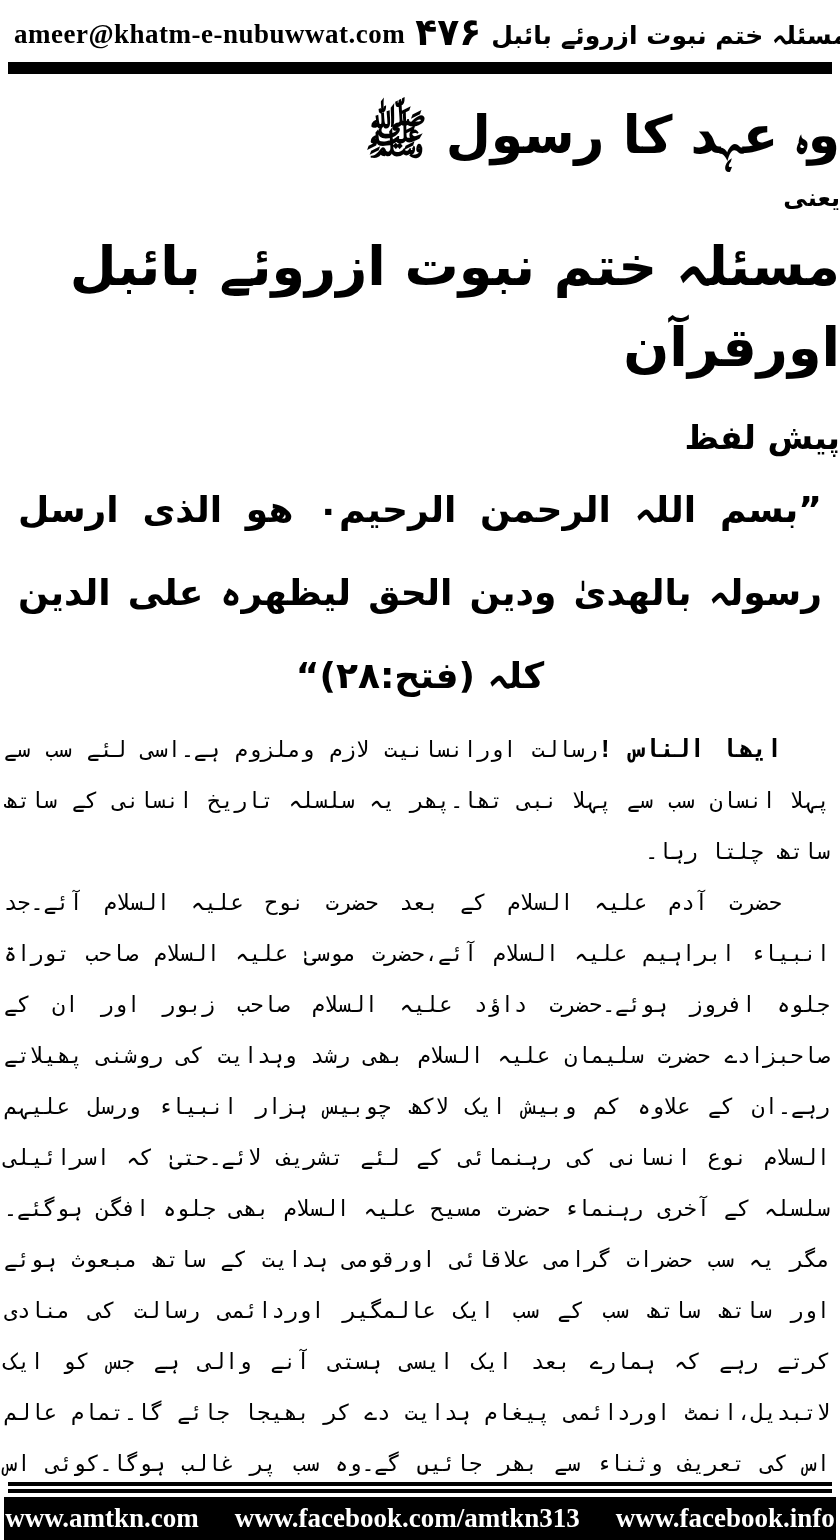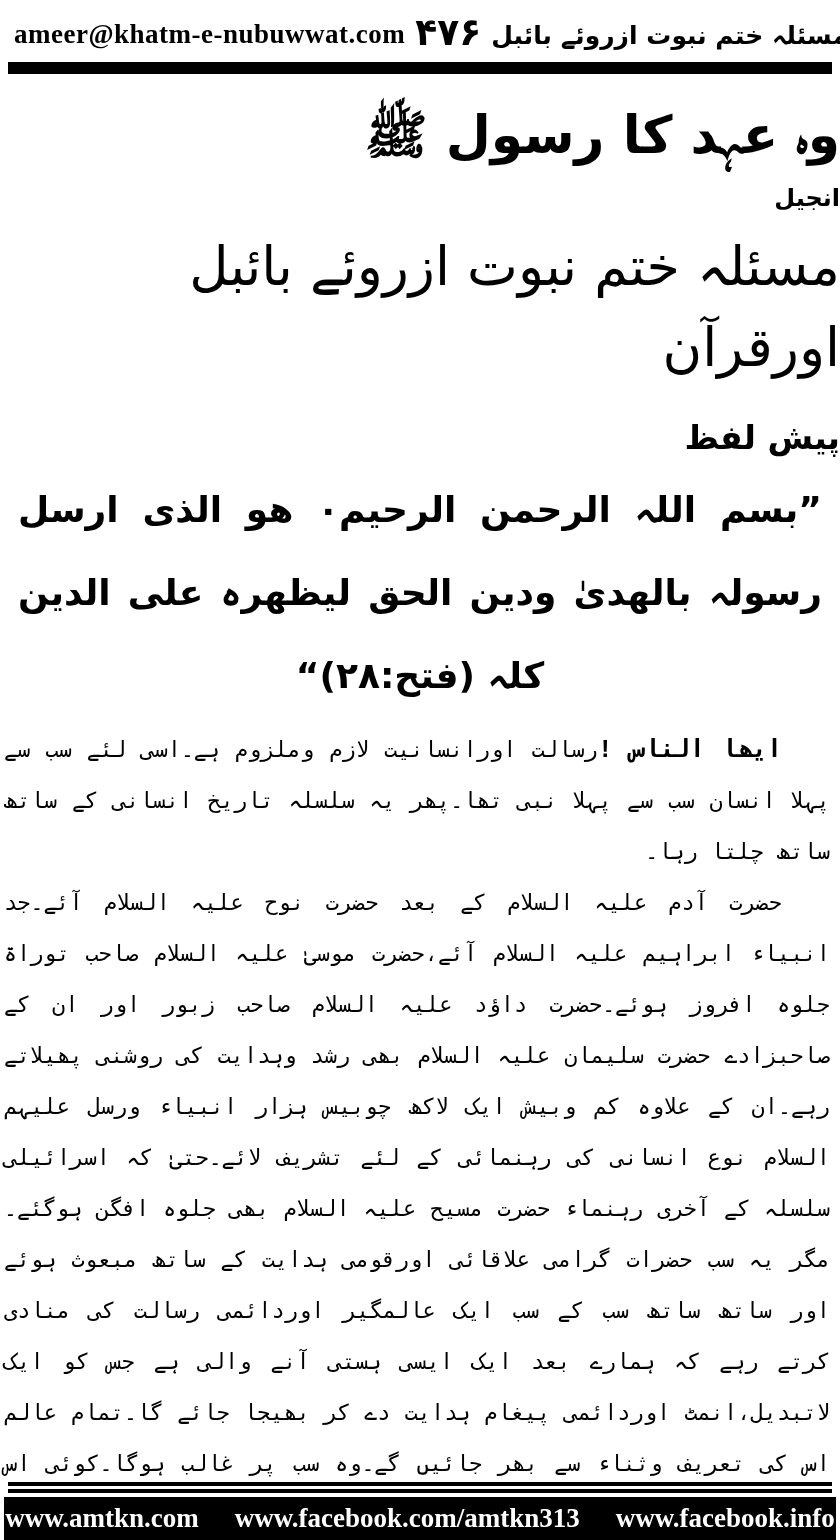--- a/index.html
+++ b/index.html
@@ -25,21 +25,21 @@
   .book-ref{
     direction:rtl; font-size:25px; font-weight:bold; white-space:nowrap;
     font-family:"DejaVu Sans", sans-serif;
   }
   
   .top-rule{ height:12px; background:#000; margin:12px 8px 0 8px; }
   
   .center{ text-align:right; direction:rtl; }
   .title-calligraphy{ margin-top:22px; font-size:52px; font-weight:bold; line-height:1.5; }
   .yani{ margin-top:10px; font-size:24px; font-weight:bold; }
-  .main-title{ margin-top:14px; font-size:54px; font-weight:normal; line-height:1.5;padding-left:16px; }
+  .main-title{ margin-top:14px; font-size:54px; font-weight:bold; line-height:1.5;padding-left:16px; }
   .preface{ margin-top:30px; font-size:33px; font-weight:bold; }
   
   .quote{
     direction:rtl; text-align:justify; text-align-last:center;
     font-weight:bold; font-size:36px; line-height:2.3;
     padding:12px 18px 0 18px;
   }
   
   .body-text{
     direction:rtl; text-align:justify; text-justify:inter-word;
@@ -66,21 +66,21 @@
 
 <div class="page-header">
   <span class="email">ameer@khatm-e-nubuwwat.com</span>
   <span class="page-num">۴۷۶</span>
   <span class="book-ref">احتساب جلد ۲۴/مسئلہ ختم نبوت ازروئے بائبل</span>
 </div>
 
 <div class="top-rule"></div>
 
 <div class="center title-calligraphy">وہ عہد کا رسول ﷺ</div>
-<div class="center yani">انجیل</div>
+<div class="center yani">یعنی</div>
 <div class="center main-title">مسئلہ ختم نبوت ازروئے بائبل اورقرآن</div>
 <div class="center preface">پیش لفظ</div>
 
 <div class="quote">”بسم اللہ الرحمن الرحیم۰ ھو الذی ارسل رسولہ بالھدیٰ ودین الحق لیظھرہ علی الدین کلہ (فتح:۲۸)“</div>
 
 <div class="body-text">
   <p><span class="lead-bold">ایھا الناس !</span><span>رسالت اورانسانیت لازم وملزوم ہے۔اسی لئے سب سے پہلا انسان سب سے پہلا نبی تھا۔پھر یہ سلسلہ تاریخ انسانی کے ساتھ ساتھ چلتا رہا۔</span></p>
   <p>حضرت آدم علیہ السلام کے بعد حضرت نوح علیہ السلام آئے۔جد انبیاء ابراہیم علیہ السلام آئے،حضرت موسیٰ علیہ السلام صاحب توراۃ جلوہ افروز ہوئے۔حضرت داؤد علیہ السلام صاحب زبور اور ان کے صاحبزادے حضرت سلیمان علیہ السلام بھی رشد وہدایت کی روشنی پھیلاتے رہے۔ان کے علاوہ کم وبیش ایک لاکھ چوبیس ہزار انبیاء ورسل علیہم السلام نوع انسانی کی رہنمائی کے لئے تشریف لائے۔حتیٰ کہ اسرائیلی سلسلہ کے آخری رہنماء حضرت مسیح علیہ السلام بھی جلوہ افگن ہوگئے۔مگر یہ سب حضرات گرامی علاقائی اورقومی ہدایت کے ساتھ مبعوث ہوئے اور ساتھ ساتھ سب کے سب ایک عالمگیر اوردائمی رسالت کی منادی کرتے رہے کہ ہمارے بعد ایک ایسی ہستی آنے والی ہے جس کو ایک لاتبدیل،انمٹ اوردائمی پیغام ہدایت دے کر بھیجا جائے گا۔تمام عالم اس کی تعریف وثناء سے بھر جائیں گے۔وہ سب پر غالب ہوگا۔کوئی اس کے مقابلے میں نہ ٹھہر سکے گا۔جو اس کی نہ سنے گا اس کا محاسبہ ہوگا۔اس کا کلام نسلاً بعد نسل بعینہ سنایا جاتا رہے گا۔وہ دنیا کو عدل وانصاف اور سچائی سے بھر دے گا۔باوجود بائبل محرف ہوجانے کے اس آخرالانبیاء افضل المرسلین ﷺ کی تشریف آوری۔آپ کی شان وشوکت،آپ پر نازل کردہ خدائی کلام اور آپ کی امت عظیمہ کی صفات اور شان آج بھی روز روشن کی طرح موجود ہے۔اس سلسلہ میں سب سے پہلے بائبل سے آپ کی ذات اقدس،آپ کی تشریف آوری کے متعلق یہ مختصری تحریر پیش خدمت ہے۔اس کے بعد آپ پر نازل شدہ انمٹ کلام ربانی کے متعلق روشن ترین دلائل سے واضح کیا جائے گا۔عہد جدید قرآن ہے انجیل نہیں۔</p>
 </div>
 

